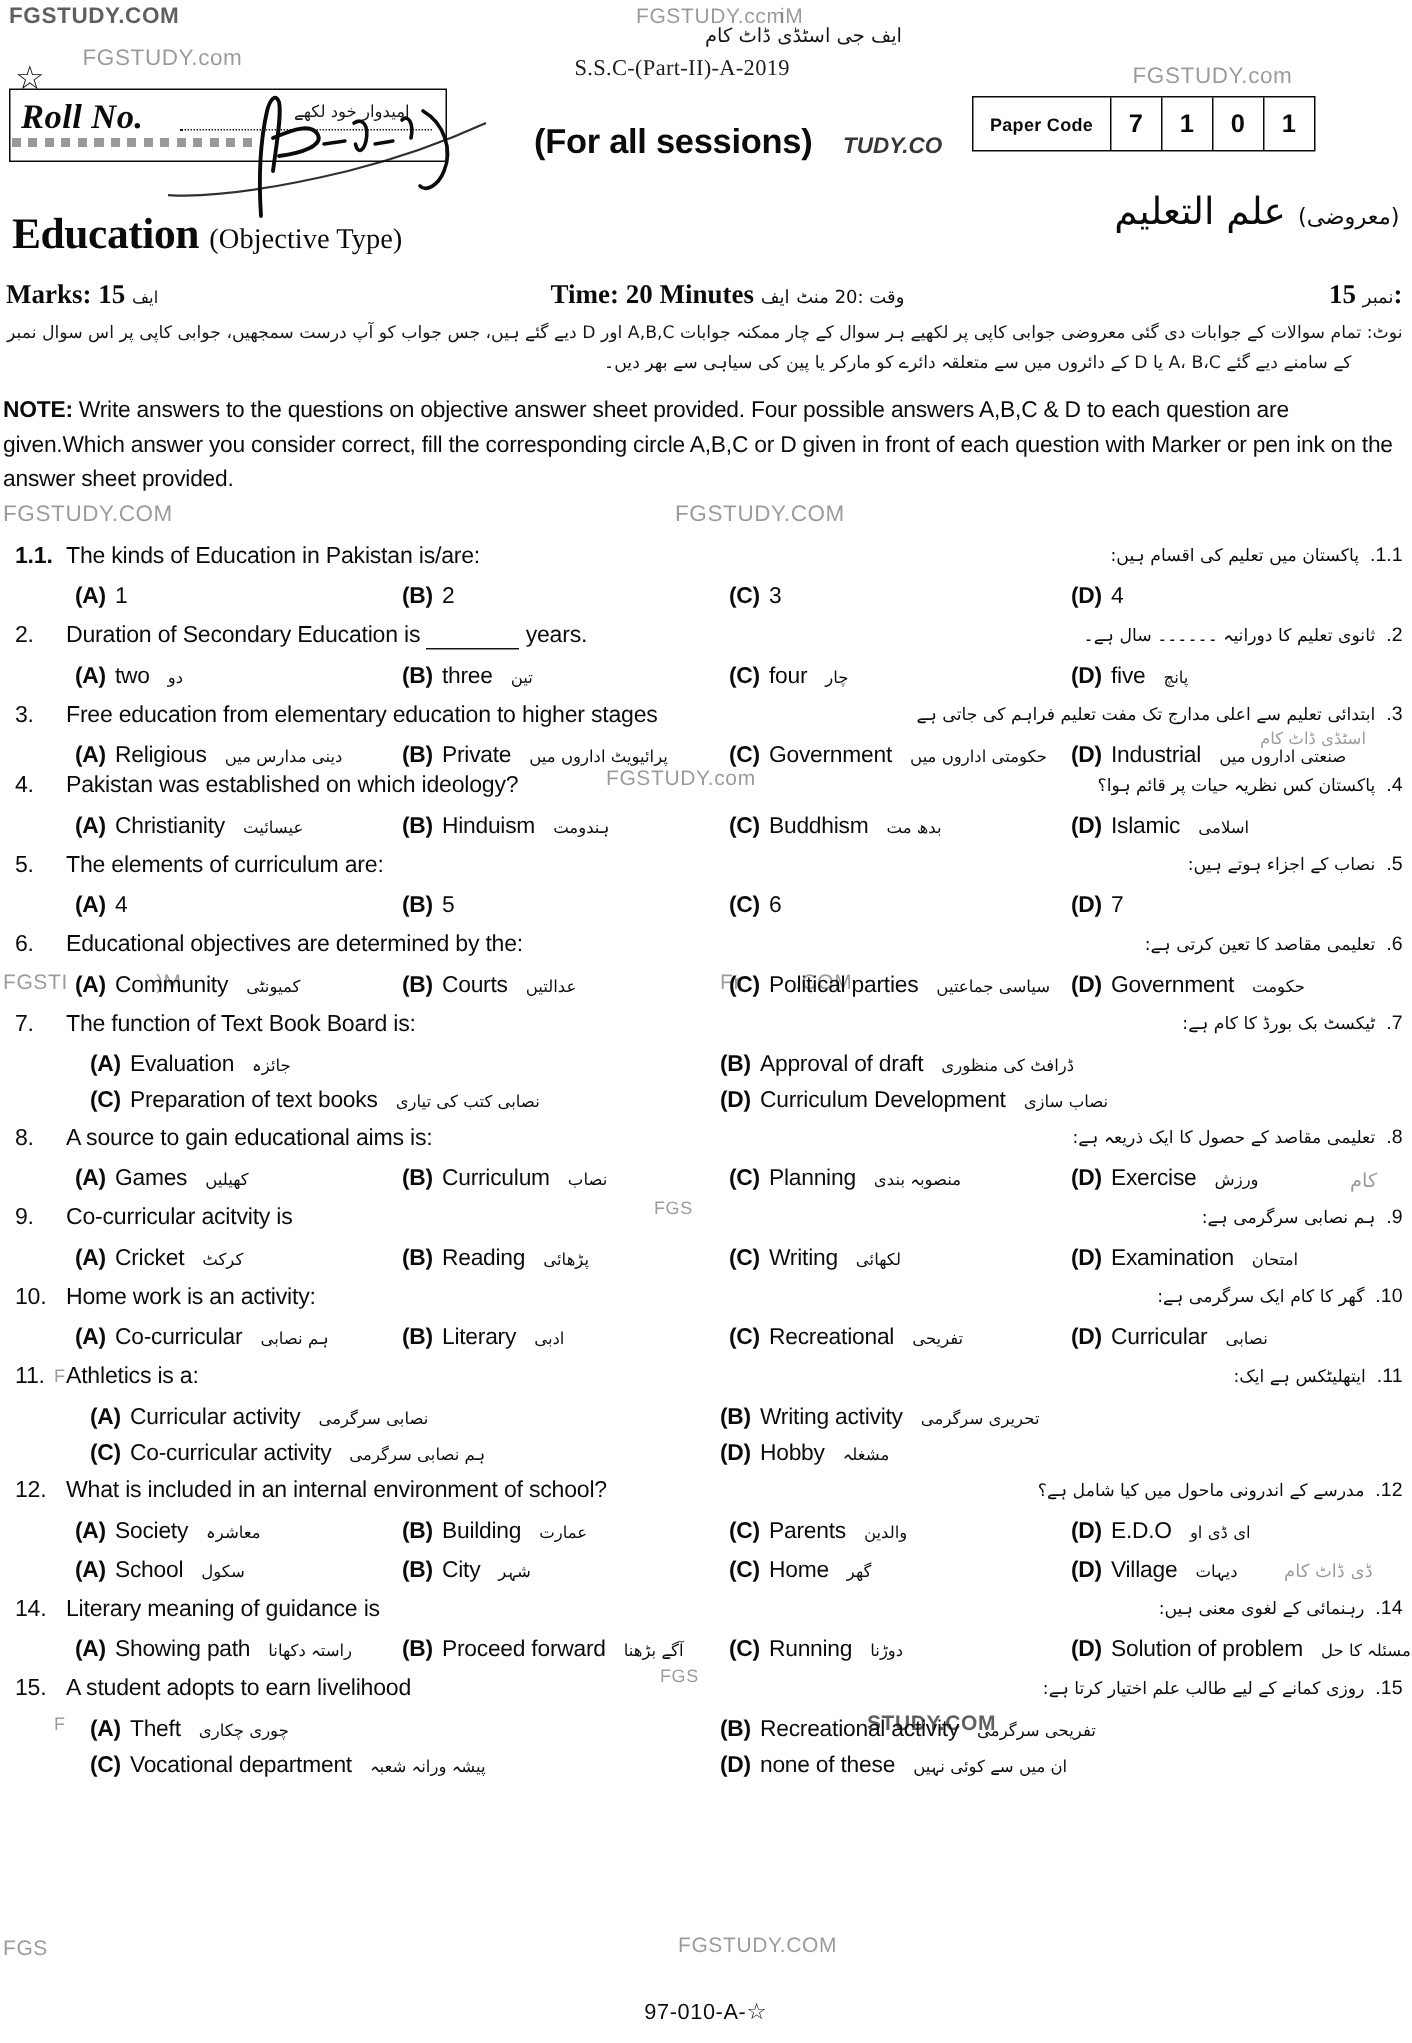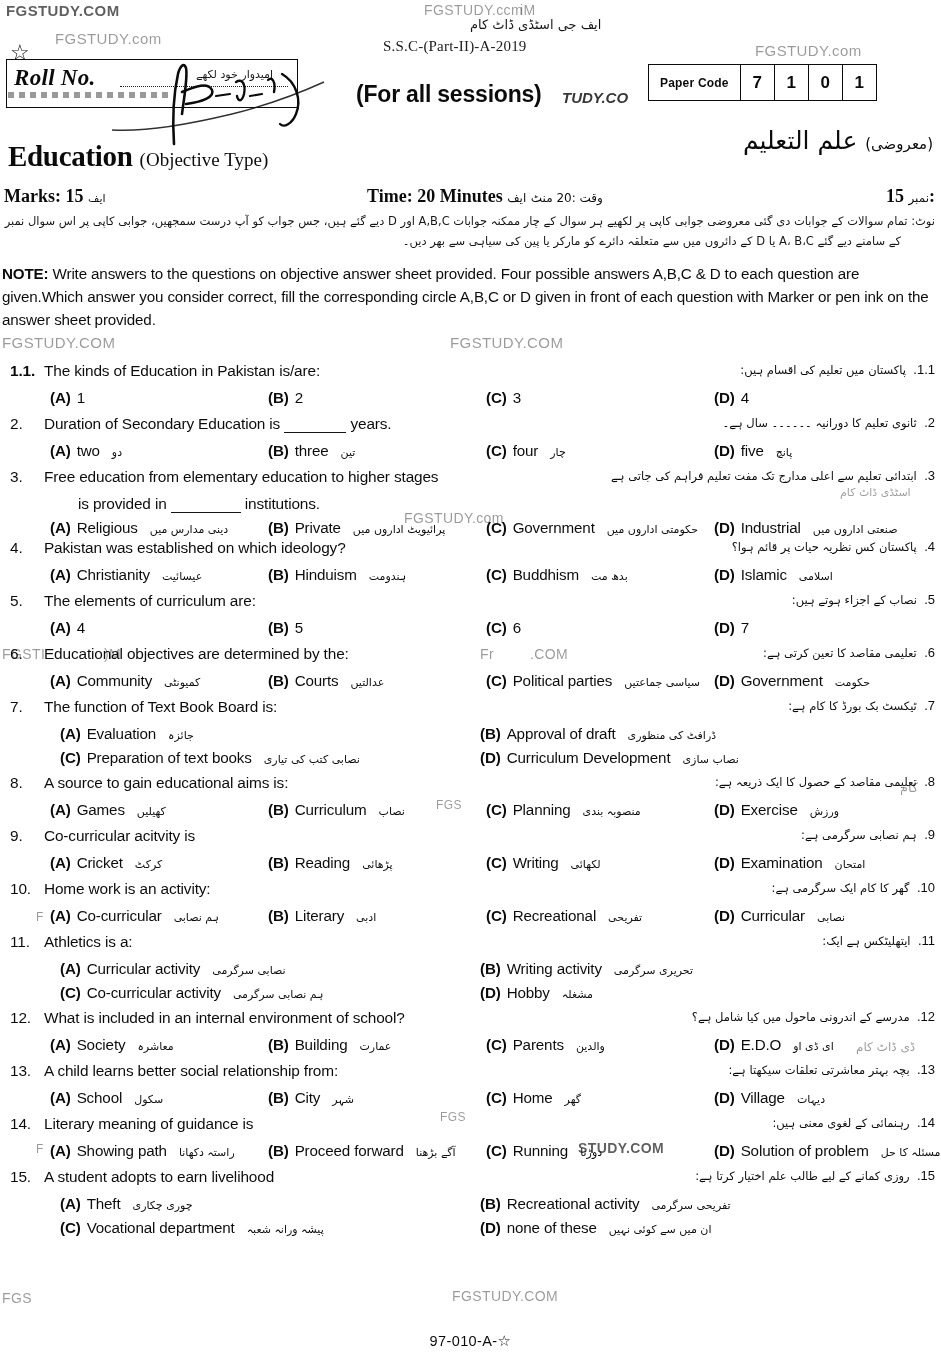--- a/index.html
+++ b/index.html
@@ -436,21 +436,20 @@
           </div>
           <div class="opt">
             <span class="lbl">(D)</span>
             <span class="val">five</span>
             <span class="ur">پانچ</span>
           </div>
         </div>
       </div>
       <div class="q" style="margin-bottom: 3px;">
         <div class="qstem"><span class="qnum thin">3.</span><span class="qtext">Free education from elementary education to higher stages</span><div class="qur"><span class="qur-n">3.</span>&nbsp;&nbsp;<span>ابتدائی تعلیم سے اعلی مدارج تک مفت تعلیم فراہم کی جاتی ہے</span></div></div>
-        <div class="qstem2" style="margin-top: 6px;">is provided in <span class="blank" style="width: 70px;"></span> institutions.</div>
         <div class="opts four" style="margin-top: 6px;">
           <div class="opt">
             <span class="lbl">(A)</span>
             <span class="val">Religious</span>
             <span class="ur">دینی مدارس میں</span>
           </div>
           <div class="opt">
             <span class="lbl">(B)</span>
             <span class="val">Private</span>
             <span class="ur">پرائیویٹ اداروں میں</span>
@@ -686,21 +685,20 @@
             <span class="ur">والدین</span>
           </div>
           <div class="opt">
             <span class="lbl">(D)</span>
             <span class="val">E.D.O</span>
             <span class="ur">ای ڈی او</span>
           </div>
         </div>
       </div>
       <div class="q" style="margin-bottom: 9px;">
-        <div class="qstem"><span class="qnum thin">13.</span><span class="qtext">A child learns better social relationship from:</span><div class="qur"><span class="qur-n">13.</span>&nbsp;&nbsp;<span>بچہ بہتر معاشرتی تعلقات سیکھتا ہے:</span></div></div>
         <div class="opts four" style="margin-top: 6px;">
           <div class="opt">
             <span class="lbl">(A)</span>
             <span class="val">School</span>
             <span class="ur">سکول</span>
           </div>
           <div class="opt">
             <span class="lbl">(B)</span>
             <span class="val">City</span>
             <span class="ur">شہر</span>

